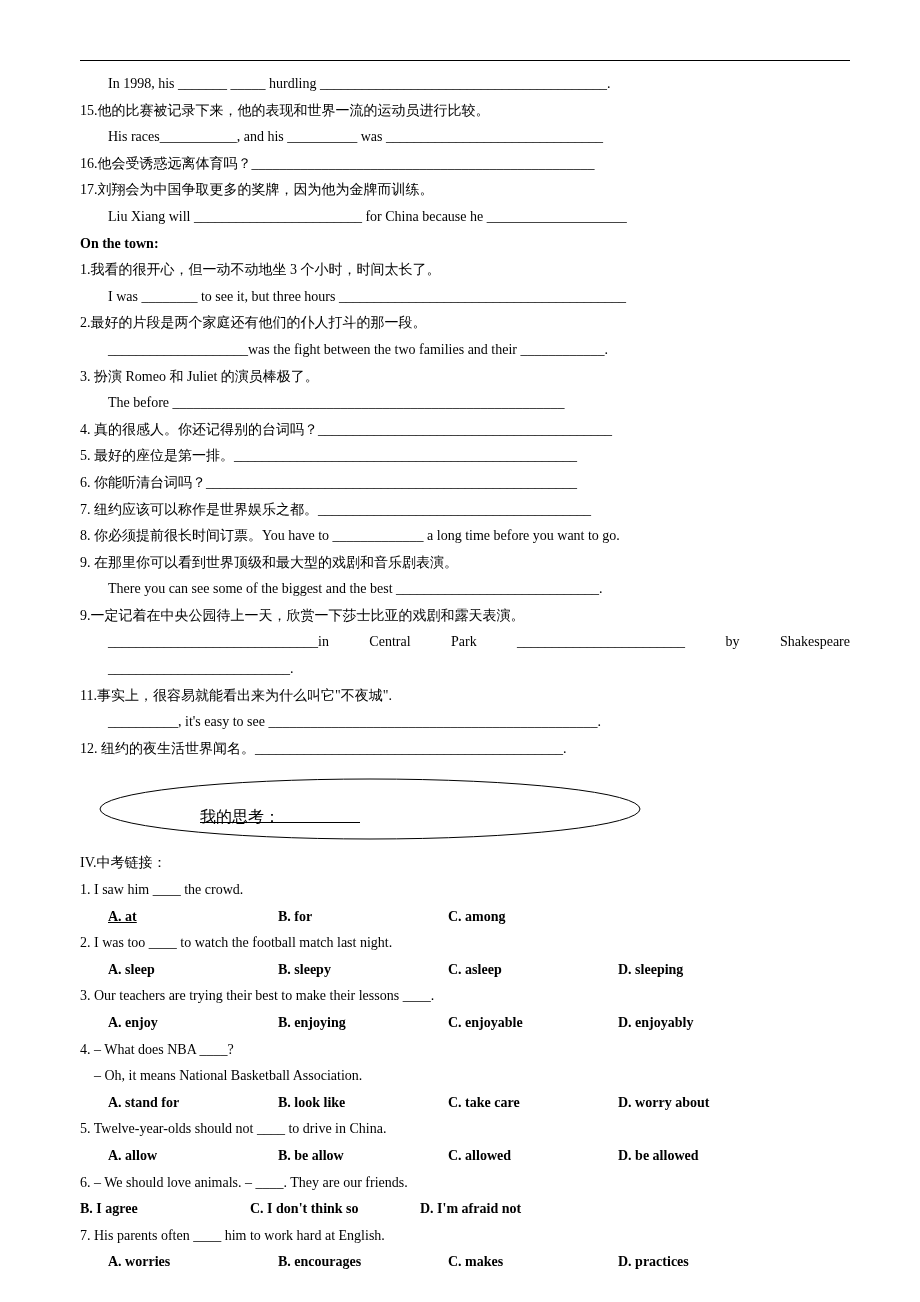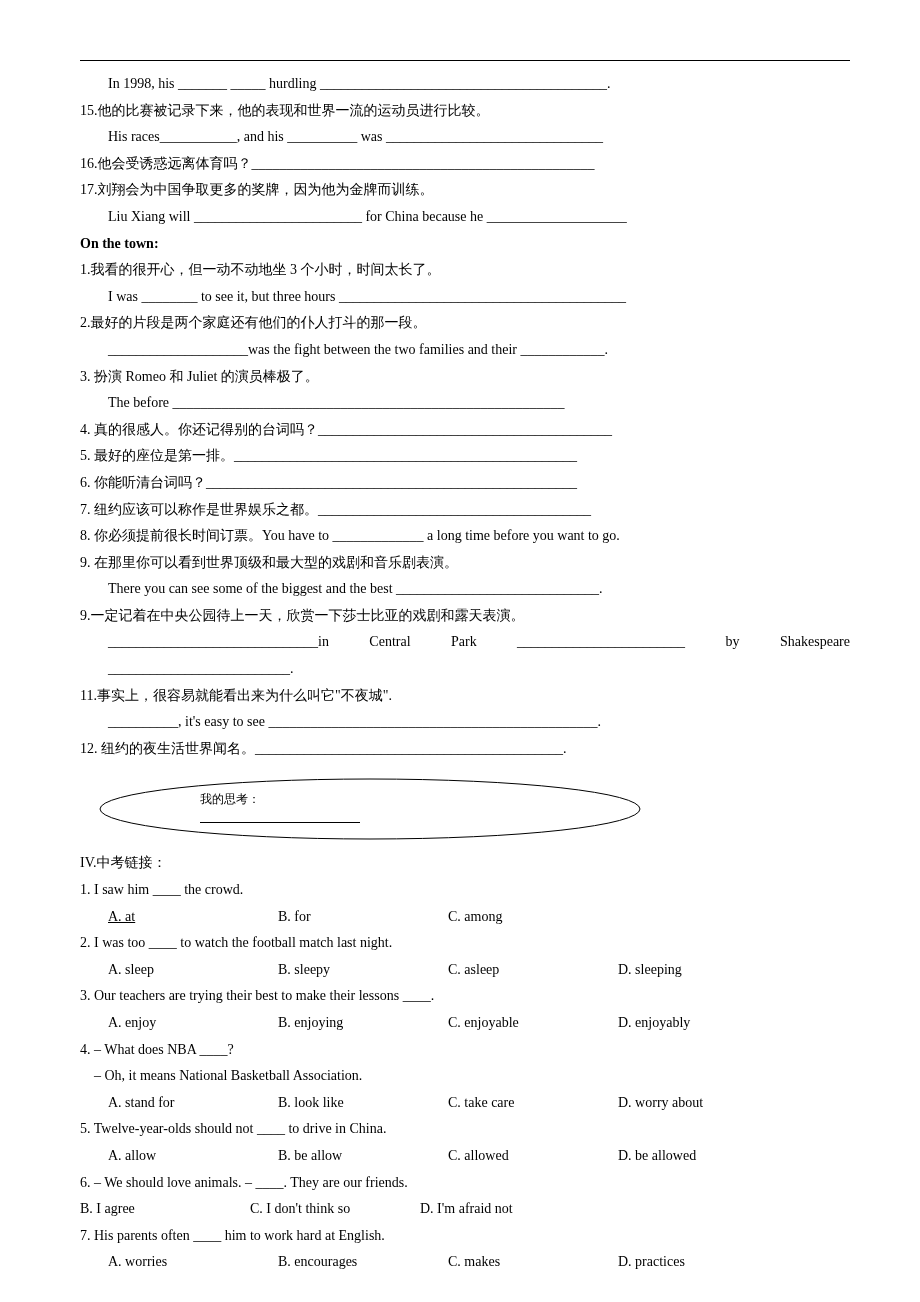--- a/index.html
+++ b/index.html
@@ -34,35 +34,36 @@
       height: 70px;
     }
     .bubble-svg {
       position: absolute;
       left: 10px;
       top: 0;
     }
     .bubble-label {
       position: absolute;
       left: 120px;
-      top: 14px;
-      font-size: 12px;
+      top: 28px;
+      font-size: 16px;
     }
     .bubble-line {
       position: absolute;
       left: 120px;
       top: 48px;
       border-bottom: 1px solid #000;
       width: 160px;
     }
     .mc-row {
       display: flex;
     }
     .mc-opt {
       display: inline-block;
+      font-weight: bold;
     }
     .opt-a { padding-left: 28px; width: 170px; }
     .opt-b { width: 170px; }
     .opt-c { width: 170px; }
     .opt-d { width: 200px; }
     .red-dot {
       color: #c00;
     }
     .uline {
       text-decoration: underline;

